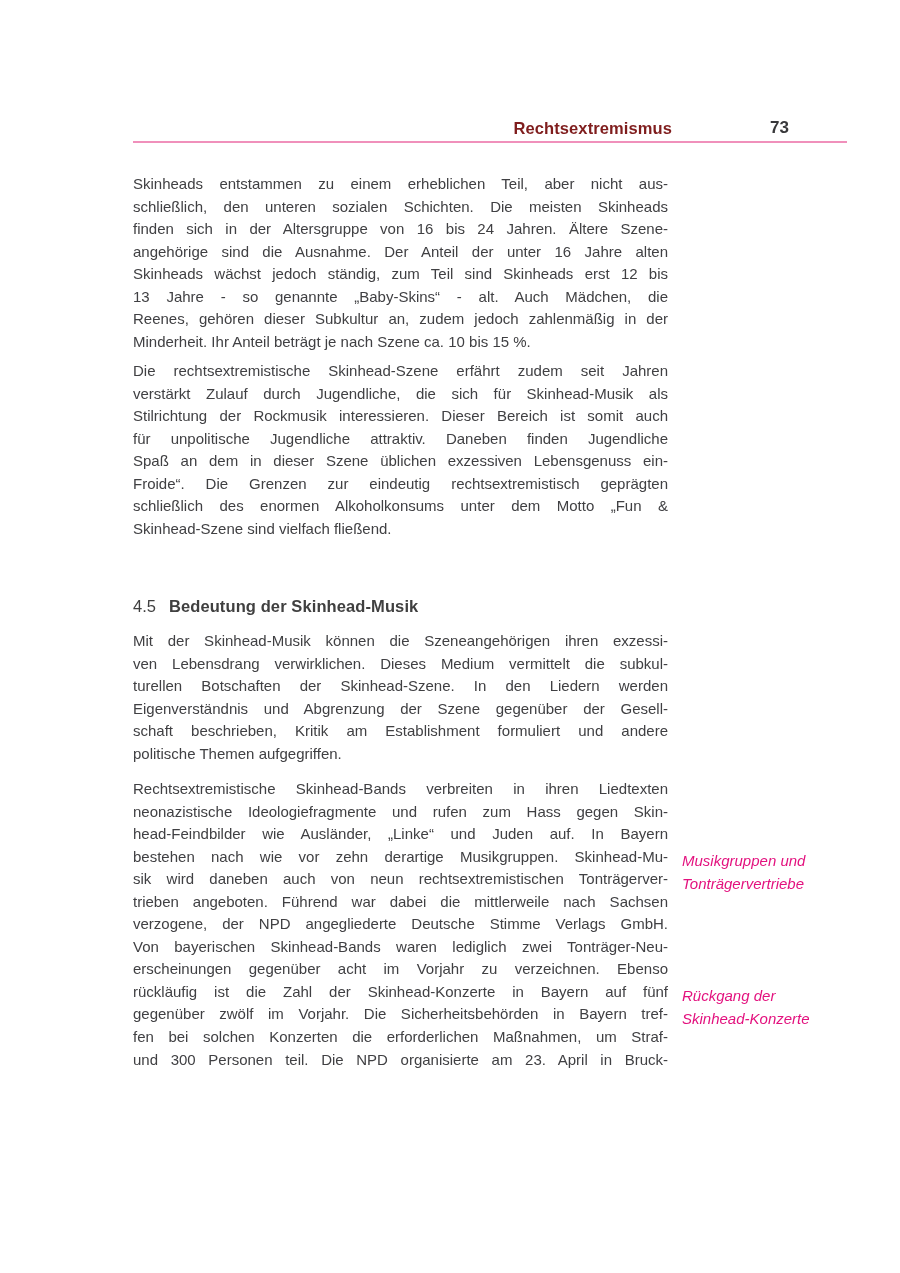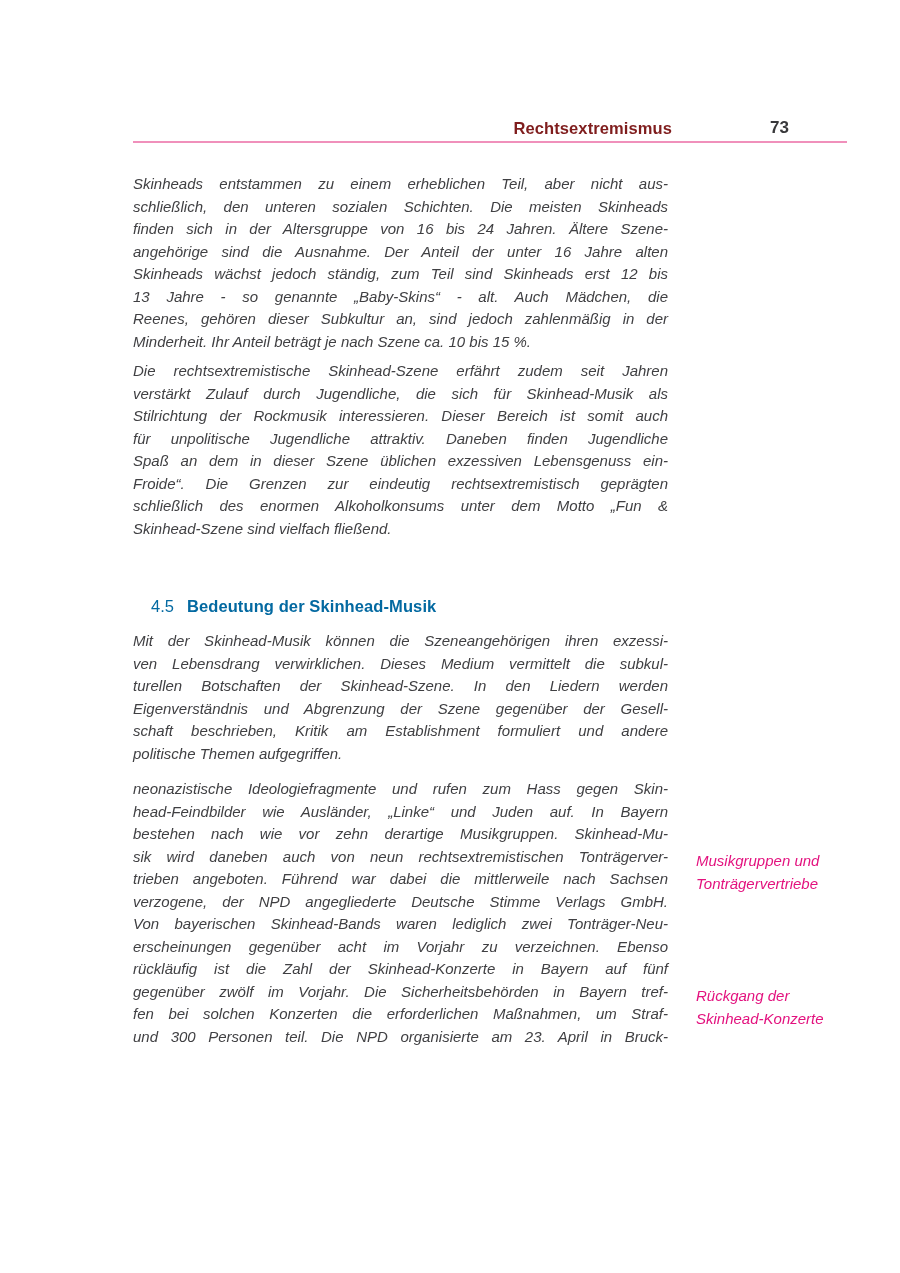--- a/index.html
+++ b/index.html
@@ -29,58 +29,57 @@
 
   
   .para{
     position:absolute;left:133px;width:535px;
     font-size:15px;line-height:22.55px;color:#404043;
   }
   .p1{top:173px}
   .p2{top:360px}
   .p3{top:630px}
   .p4{top:778px}
-  .line{text-align:justify;text-align-last:justify;font-style:italic;}
+  .line{text-align:justify;text-align-last:justify;}
   .line.last{text-align:justify;text-align-last:left;}
 
   
   .heading{
-    position:absolute;left:151px;top:595px;width:535px;
-    font-size:16.5px;line-height:22px;color:#0369a1;white-space:nowrap;
+    position:absolute;left:133px;top:595px;width:535px;
+    font-size:16.5px;line-height:22px;color:#404040;white-space:nowrap;
   }
   .heading .num{font-weight:normal;margin-right:13px;}
   .heading .ttl{font-weight:bold;letter-spacing:.1px;}
 
   
   .note{
     position:absolute;left:682px;width:160px;
     font-style:italic;font-size:15px;line-height:22.8px;
     color:#e3117e;
-    margin-left:14px;
   }
   .n1{top:850px}
   .n2{top:985px}
 </style>
 </head>
 <body>
 
 <div class="page">
 
   <div class="hdr-title">Rechtsextremismus</div>
   <div class="hdr-num">73</div>
   <div class="rule"></div>
 
   <div class="para p1">
     <div class="line">Skinheads entstammen zu einem erheblichen Teil, aber nicht aus-</div>
     <div class="line">schließlich, den unteren sozialen Schichten. Die meisten Skinheads</div>
     <div class="line">finden sich in der Altersgruppe von 16 bis 24 Jahren. Ältere Szene-</div>
     <div class="line">angehörige sind die Ausnahme. Der Anteil der unter 16 Jahre alten</div>
     <div class="line">Skinheads wächst jedoch ständig, zum Teil sind Skinheads erst 12 bis</div>
     <div class="line">13 Jahre - so genannte „Baby-Skins“ - alt. Auch Mädchen, die</div>
-    <div class="line">Reenes, gehören dieser Subkultur an, sind jedoch zahlenmäßig in der</div>
+    <div class="line">Reenes, gehören dieser Subkultur an, zudem jedoch zahlenmäßig in der</div>
     <div class="line last">Minderheit. Ihr Anteil beträgt je nach Szene ca. 10 bis 15 %.</div>
   </div>
 
   <div class="para p2">
     <div class="line">Die rechtsextremistische Skinhead-Szene erfährt zudem seit Jahren</div>
     <div class="line">verstärkt Zulauf durch Jugendliche, die sich für Skinhead-Musik als</div>
     <div class="line">Stilrichtung der Rockmusik interessieren. Dieser Bereich ist somit auch</div>
     <div class="line">für unpolitische Jugendliche attraktiv. Daneben finden Jugendliche</div>
     <div class="line">Spaß an dem in dieser Szene üblichen exzessiven Lebensgenuss ein-</div>
     <div class="line">Froide“. Die Grenzen zur eindeutig rechtsextremistisch geprägten</div>
@@ -95,20 +94,21 @@
   <div class="para p3">
     <div class="line">Mit der Skinhead-Musik können die Szeneangehörigen ihren exzessi-</div>
     <div class="line">ven Lebensdrang verwirklichen. Dieses Medium vermittelt die subkul-</div>
     <div class="line">turellen Botschaften der Skinhead-Szene. In den Liedern werden</div>
     <div class="line">Eigenverständnis und Abgrenzung der Szene gegenüber der Gesell-</div>
     <div class="line">schaft beschrieben, Kritik am Establishment formuliert und andere</div>
     <div class="line last">politische Themen aufgegriffen.</div>
   </div>
 
   <div class="para p4">
+    <div class="line">Rechtsextremistische Skinhead-Bands verbreiten in ihren Liedtexten</div>
     <div class="line">neonazistische Ideologiefragmente und rufen zum Hass gegen Skin-</div>
     <div class="line">head-Feindbilder wie Ausländer, „Linke“ und Juden auf. In Bayern</div>
     <div class="line">bestehen nach wie vor zehn derartige Musikgruppen. Skinhead-Mu-</div>
     <div class="line">sik wird daneben auch von neun rechtsextremistischen Tonträgerver-</div>
     <div class="line">trieben angeboten. Führend war dabei die mittlerweile nach Sachsen</div>
     <div class="line">verzogene, der NPD angegliederte Deutsche Stimme Verlags GmbH.</div>
     <div class="line">Von bayerischen Skinhead-Bands waren lediglich zwei Tonträger-Neu-</div>
     <div class="line">erscheinungen gegenüber acht im Vorjahr zu verzeichnen. Ebenso</div>
     <div class="line">rückläufig ist die Zahl der Skinhead-Konzerte in Bayern auf fünf</div>
     <div class="line">gegenüber zwölf im Vorjahr. Die Sicherheitsbehörden in Bayern tref-</div>

